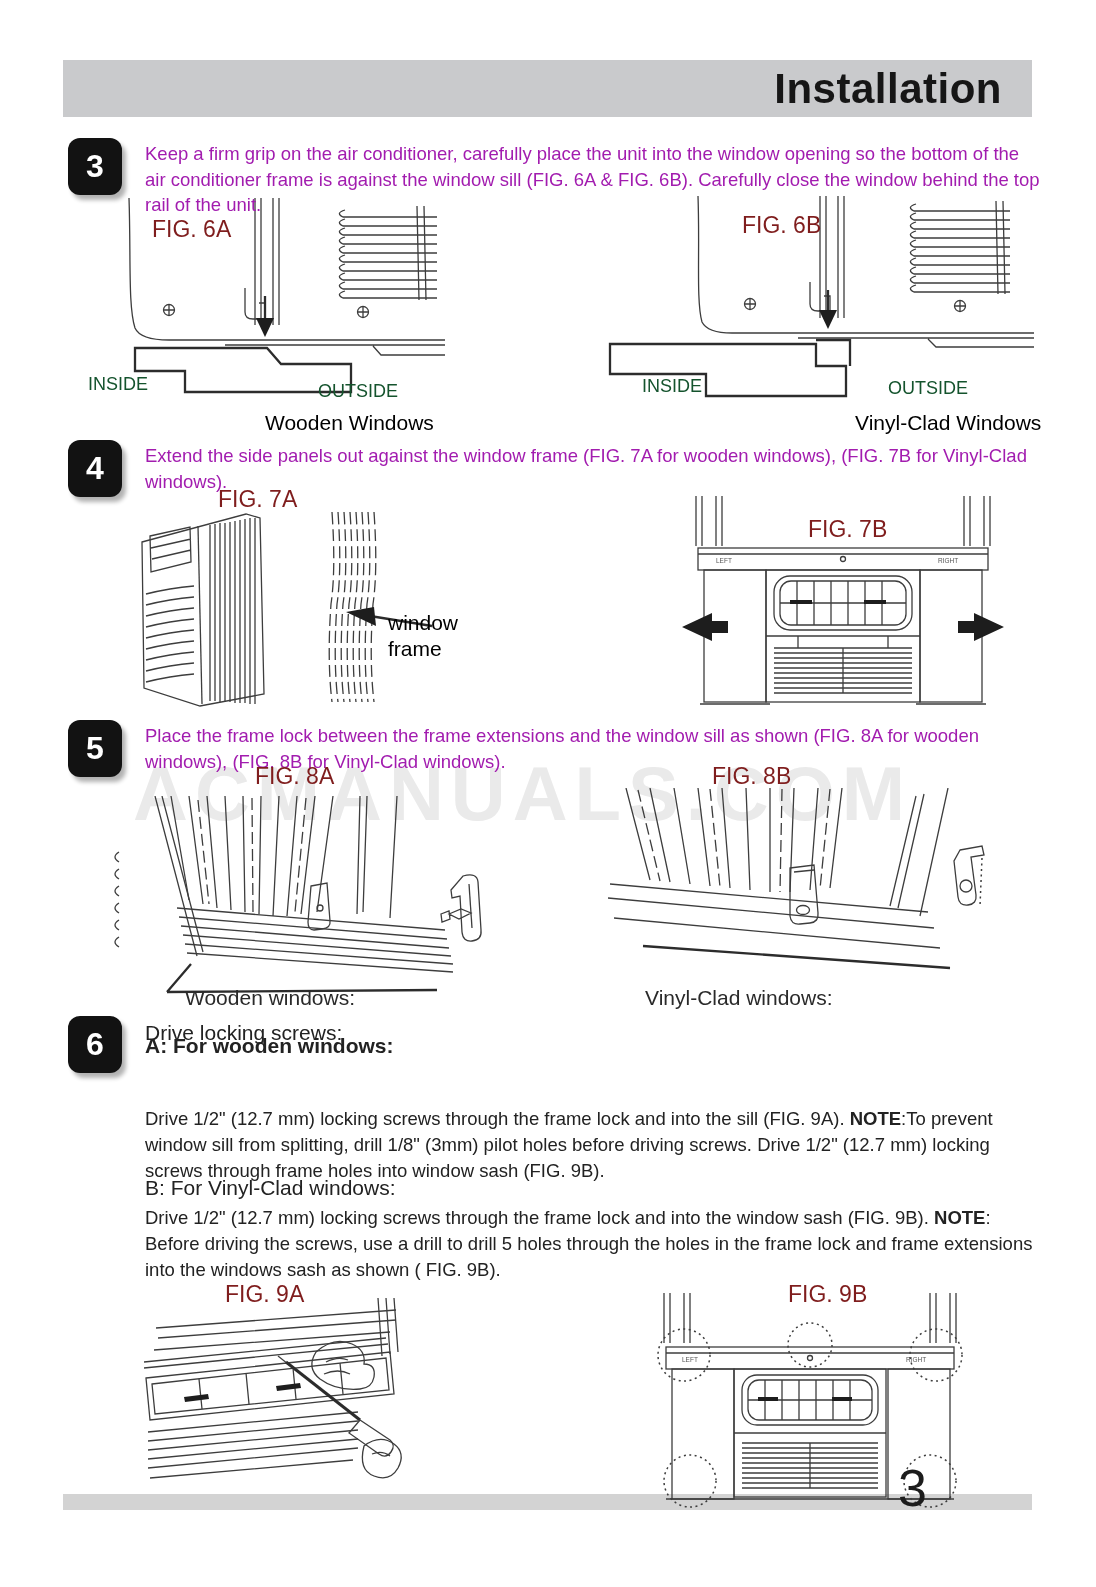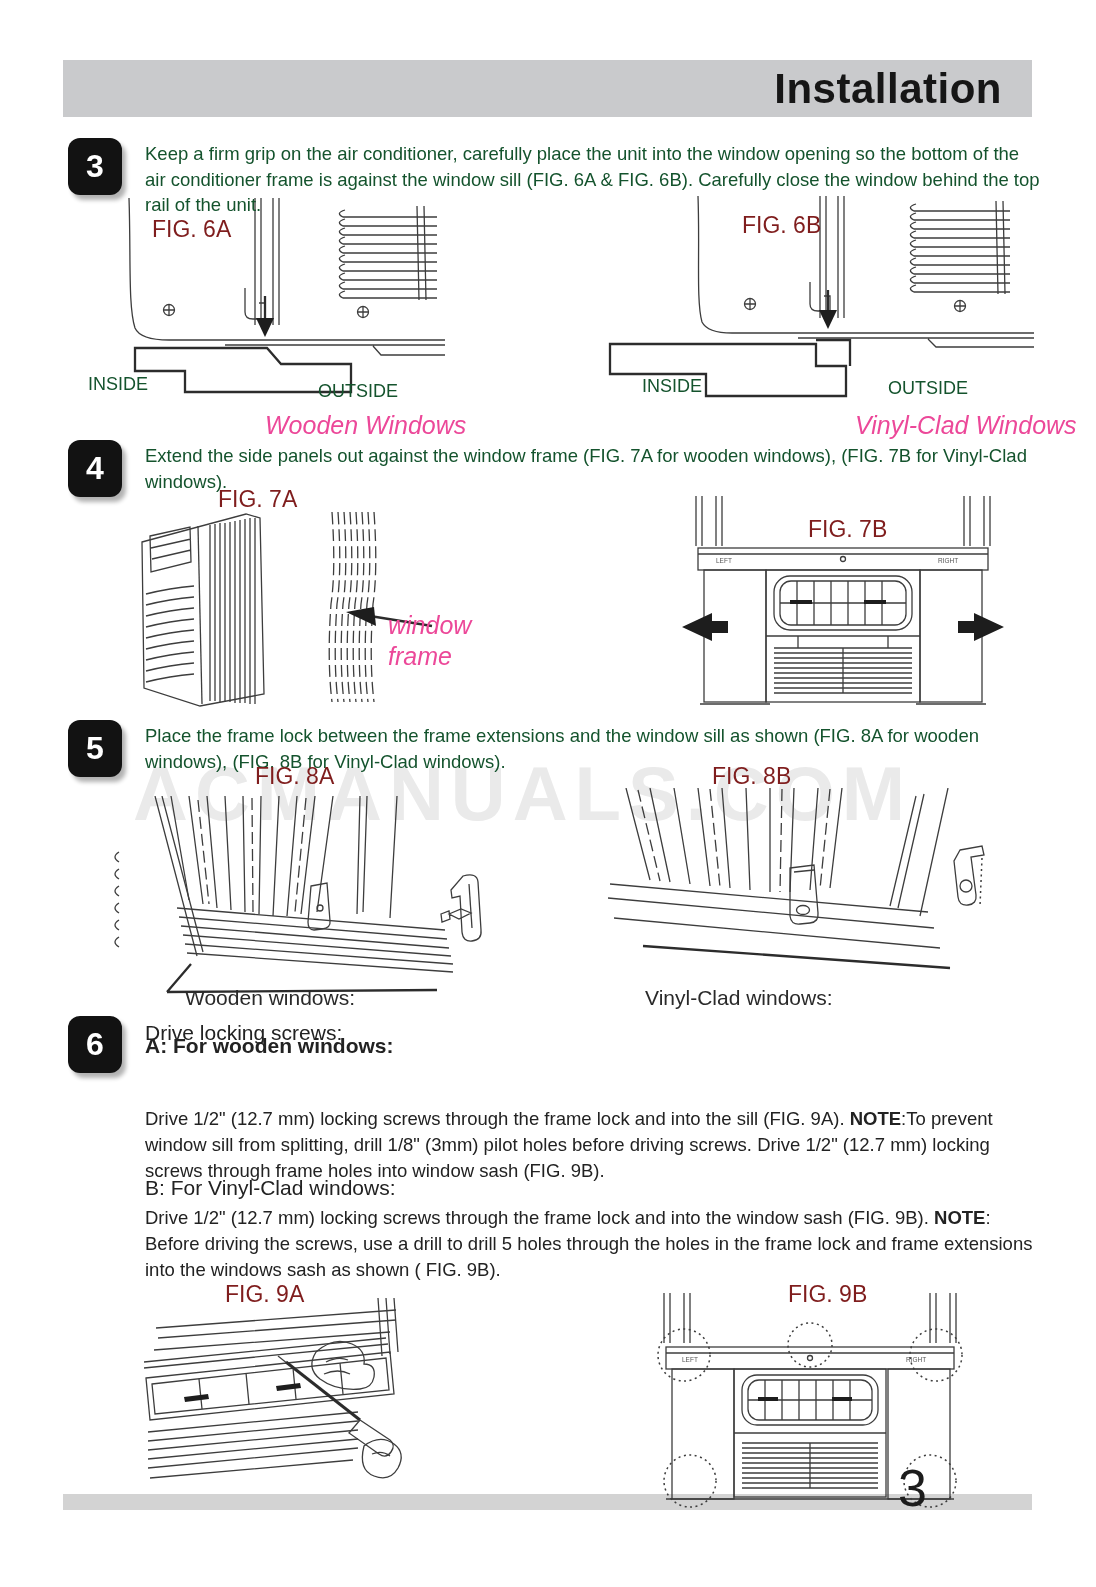--- a/index.html
+++ b/index.html
@@ -9,24 +9,24 @@
   }
   .abs{position:absolute;}
   
   .header-bar{left:63px;top:60px;width:969px;height:57px;background:#c9cacc;
     display:flex;align-items:center;justify-content:flex-end;padding-right:30px;box-sizing:border-box;}
   .header-title{font-size:42px;font-weight:bold;color:#161616;letter-spacing:0.5px;}
   
   .badge{width:54px;height:57px;background:#121212;border-radius:12px;
     display:flex;align-items:center;justify-content:center;color:#ffffff;
     font-size:32px;font-weight:bold;box-shadow:4px 5px 4px rgba(0,0,0,0.30);}
-  .step-text{font-size:18.5px;line-height:1.38;color:#14532d;width:895px;}
+  .step-text{font-size:18.5px;line-height:1.38;color:#a21caf;width:895px;}
   .fig-label{font-size:23px;color:#7f1d1d;}
   .small-label{font-size:18px;color:#14532d;}
-  .caption{font-size:25px;color:#ec4899;font-style:italic;}
+  .caption{font-size:21px;color:#000000;}
   .caption2{font-size:21px;color:#2a2a2a;}
   .sec-head{font-size:21px;color:#222;}
   .body-par{font-size:18.5px;line-height:1.4;color:#222;width:905px;}
   .body-par b{font-weight:bold;}
   .watermark{left:133px;top:750px;width:830px;font-size:76px;font-weight:bold;
     letter-spacing:7px;color:#eaeaea;z-index:1;user-select:none;}
   .fig{z-index:2;}
   .txt{z-index:3;}
   svg{display:block;}
   .ln{stroke:#3d3d3d;stroke-width:1.3;fill:none;}

